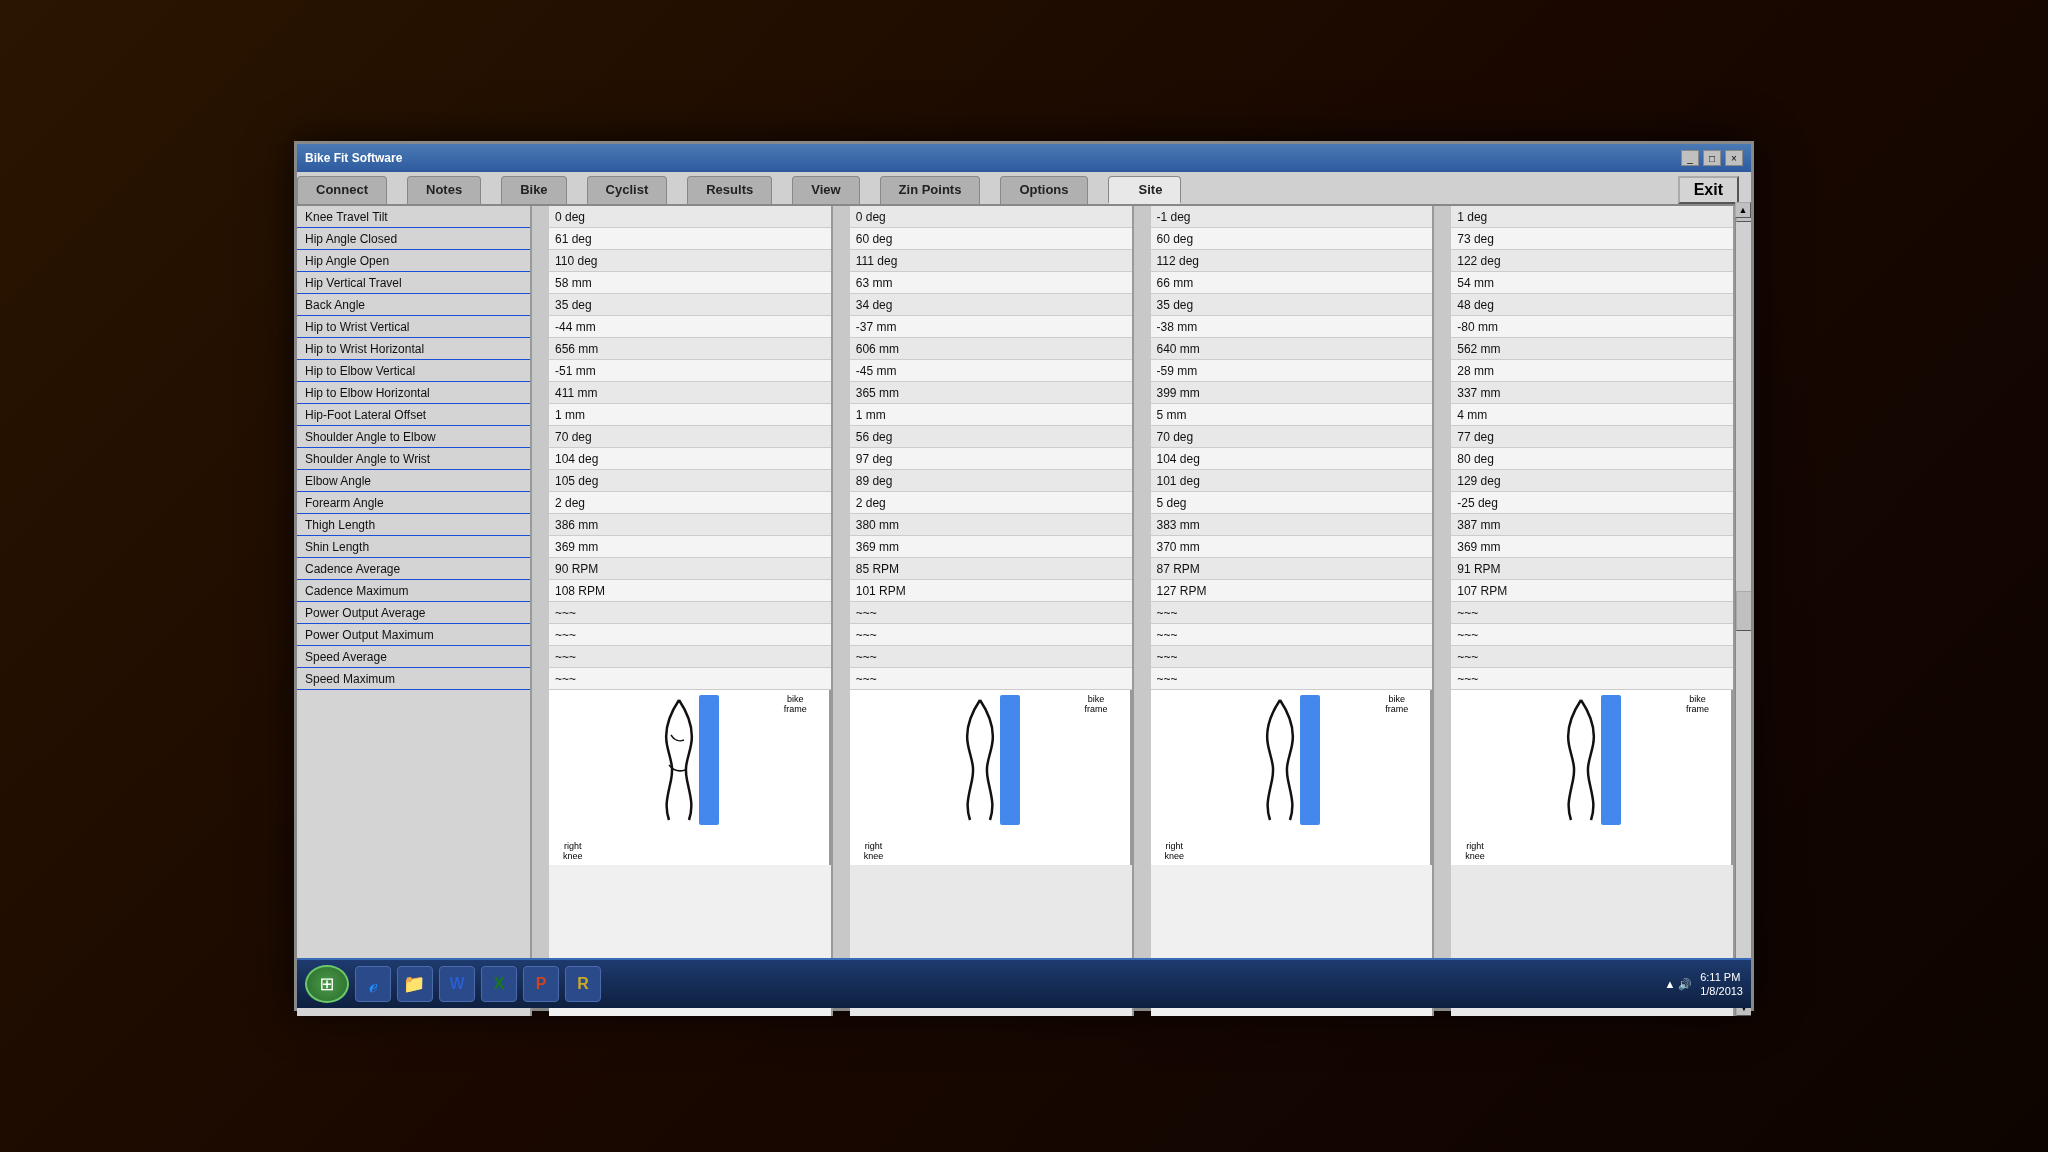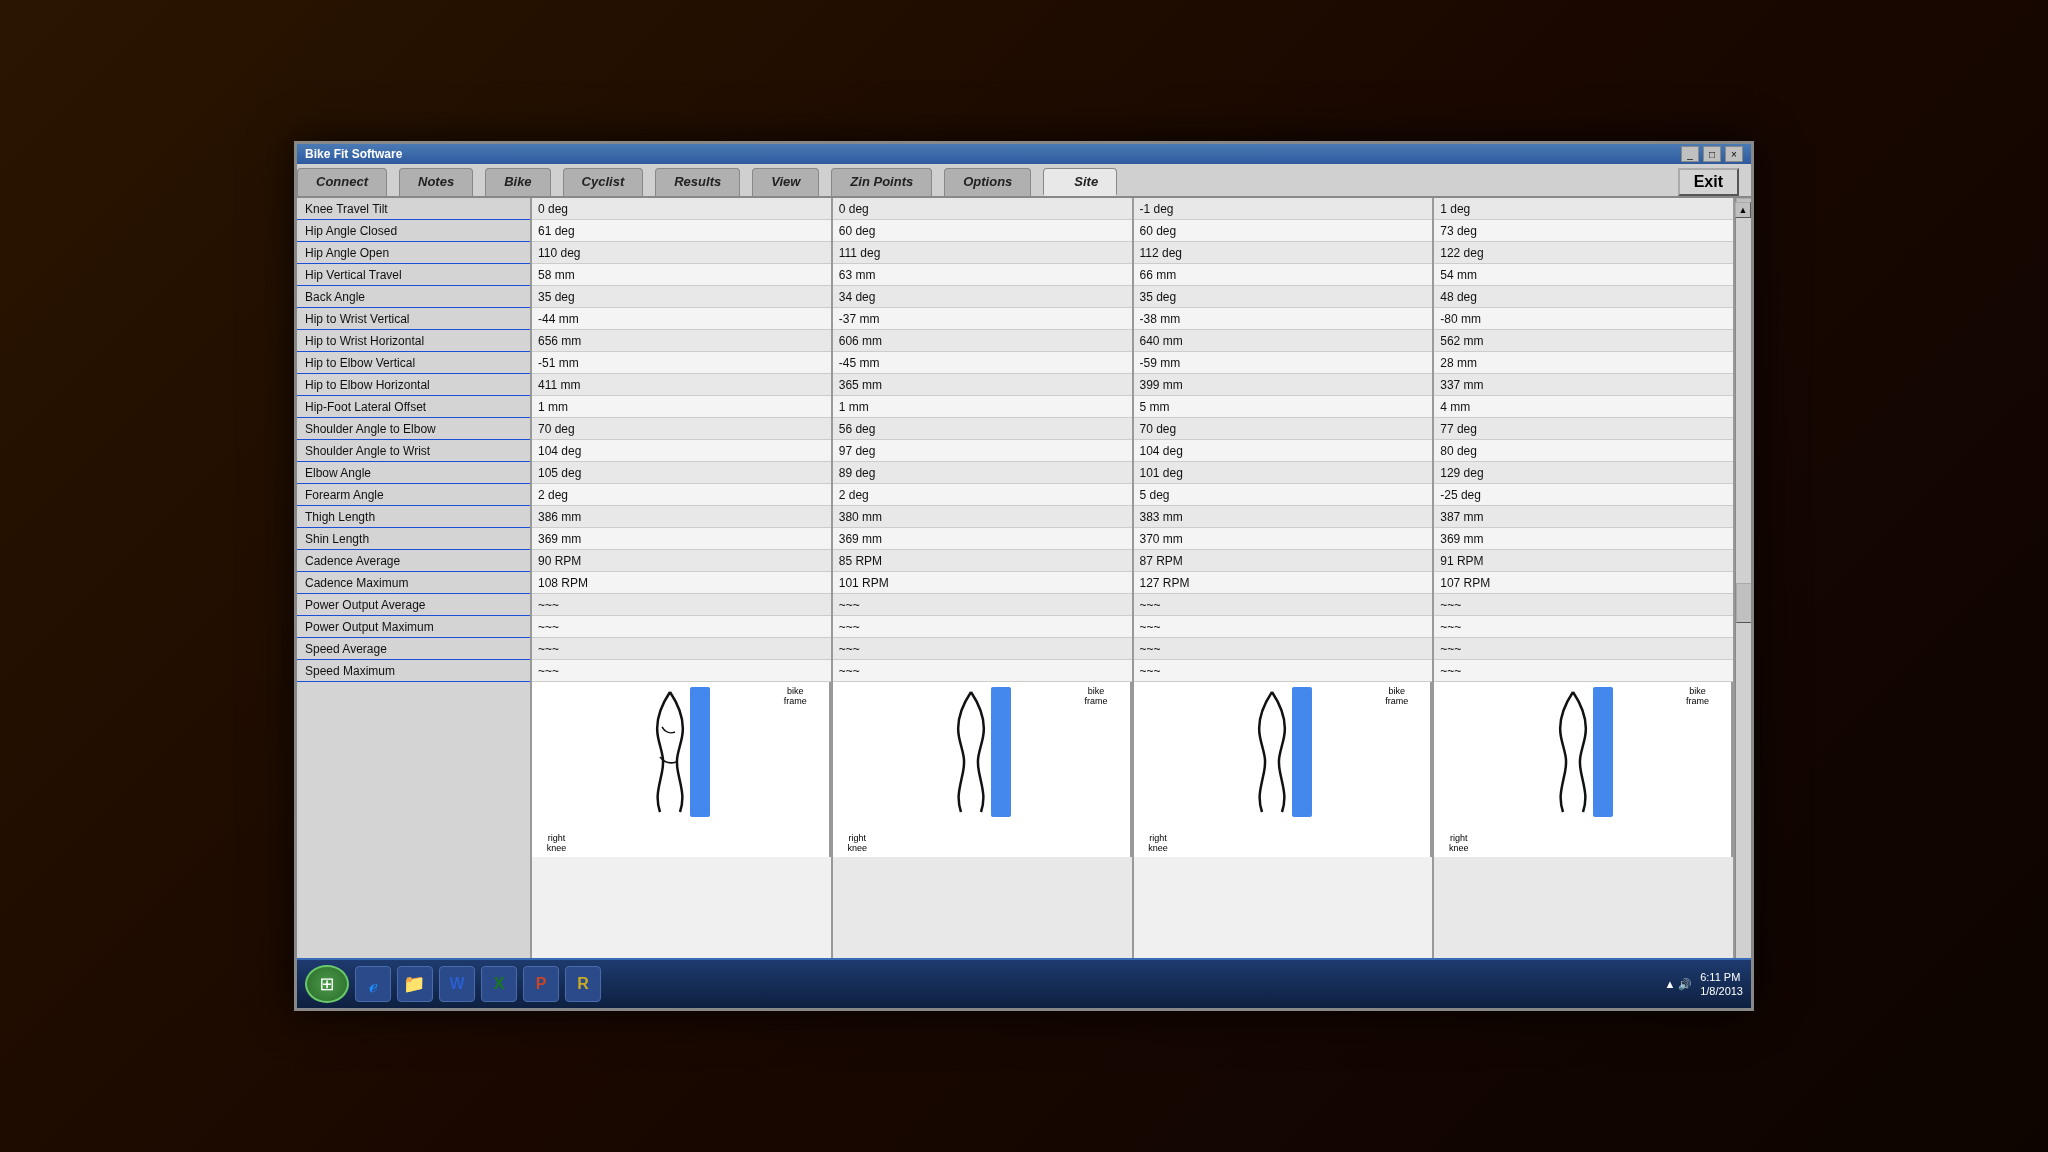--- a/index.html
+++ b/index.html
@@ -25,21 +25,21 @@
       width: 1460px;
       height: 870px;
       background: #c8c8c8;
       position: relative;
       border: 3px solid #888;
       box-shadow: 0 0 40px rgba(0,0,0,0.8);
     }
 
     
     .title-bar {
-      height: 20px;
+      height: 28px;
       background: linear-gradient(to bottom, #4a7ab5, #2d5a9e);
       display: flex;
       align-items: center;
       justify-content: space-between;
       padding: 0 8px;
     }
     .title-bar-text {
       color: white;
       font-size: 12px;
       font-weight: bold;
@@ -65,27 +65,26 @@
       display: flex;
       background: #d0d0d0;
       border-bottom: 2px solid #888;
       padding-top: 4px;
     }
     .tab {
       padding: 5px 18px;
       background: #b0b0b0;
       border: 1px solid #888;
       border-bottom: none;
-      margin-right: 12px;
+      margin-right: 20px;
       cursor: pointer;
       font-size: 13px;
       font-weight: bold;
       color: #222;
       border-radius: 4px 4px 0 0;
-      font-style: italic;
     }
     .tab.active {
       background: #e8e8e8;
       border-bottom: 2px solid #e8e8e8;
       z-index: 1;
       padding-left: 30px;
     }
 
     
     .exit-btn {
@@ -187,20 +186,21 @@
     .data-grid {
       display: flex;
       flex: 1;
       overflow: hidden;
     }
 
     .col-group {
       flex: 1;
       border-right: 2px solid #999;
       background: #f0f0f0;
+      margin-left: 17px;
     }
 
     .cell {
       height: 22px;
       padding: 2px 6px;
       font-size: 12px;
       color: #111;
       display: flex;
       align-items: center;
       border-bottom: 1px solid #ccc;

